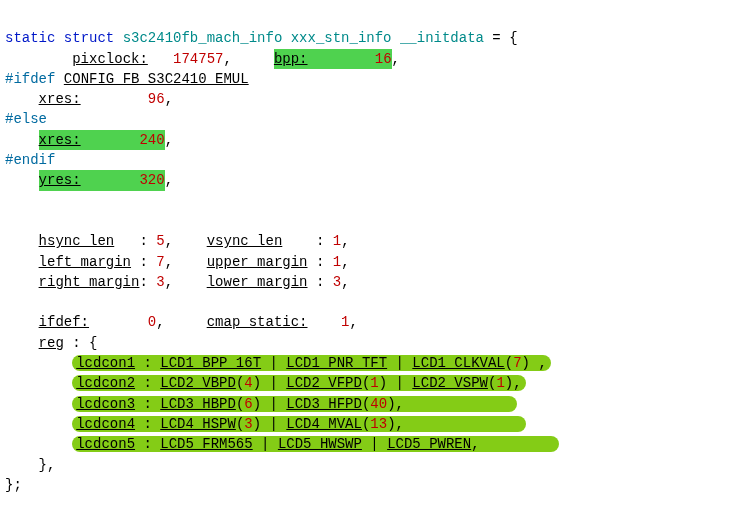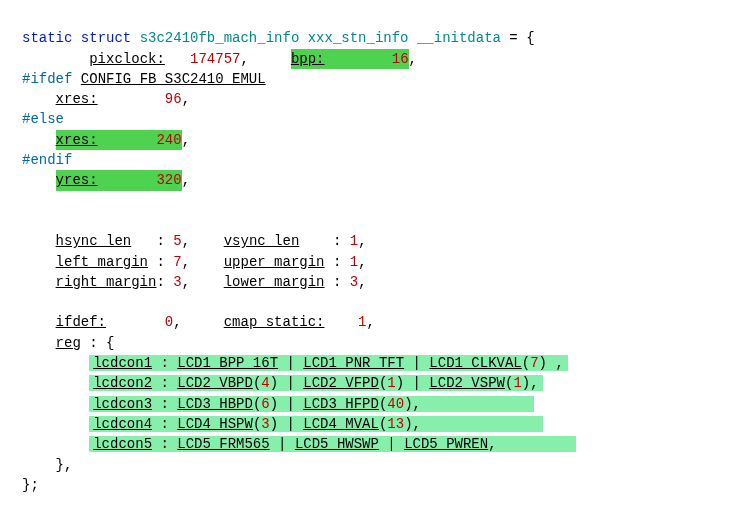--- a/index.html
+++ b/index.html
@@ -8,35 +8,36 @@
     background: #ffffff;
     font-family: "Courier New", monospace;
     font-size: 14px;
     line-height: 1.45;
     width: 755px;
     height: 508px;
     overflow: hidden;
     position: relative;
   }
   .code {
-    padding: 8px 22px;
+    padding: 8px 5px;
     white-space: pre;
     position: relative;
   }
   .kw { color: #0018c8; }
   .typ { color: #008a8a; }
   .num { color: #c00000; }
   .pp { color: #006aa0; }
   .ident { color: #000; text-decoration: underline; }
   .op { color: #000; }
   .hl { background: #4fd24f; }
   .hlstrip { display: inline-block; }
   .regblock {
-    background: #86efac;
+    background: #84cc16;
     padding: 0 4px;
+    border-radius: 8px;
   }
   .link {
     color: #ffffff;
     text-decoration: underline;
     font-family: "SimSun", "宋体", serif;
     font-size: 14px;
   }
   .watermark {
     position: absolute;
     right: 16px;

